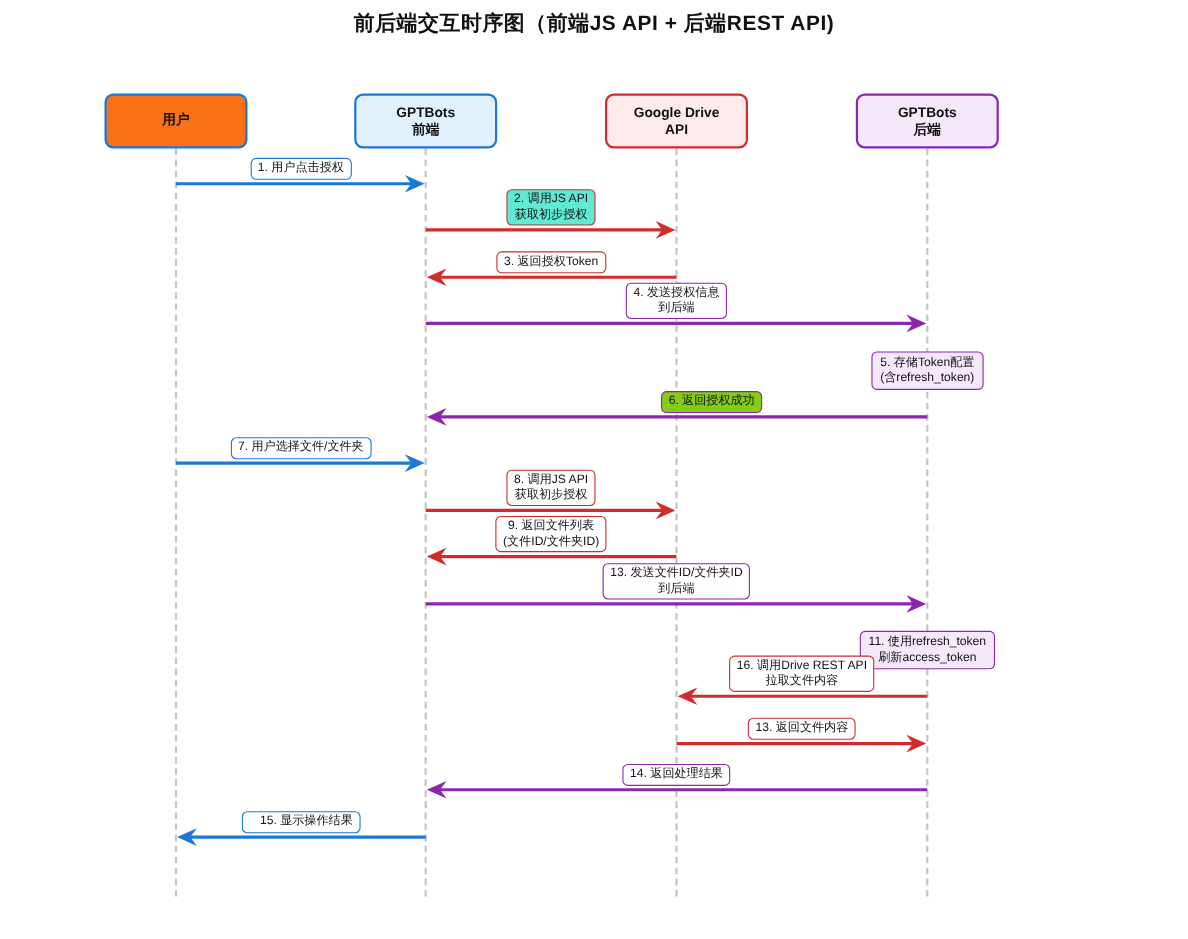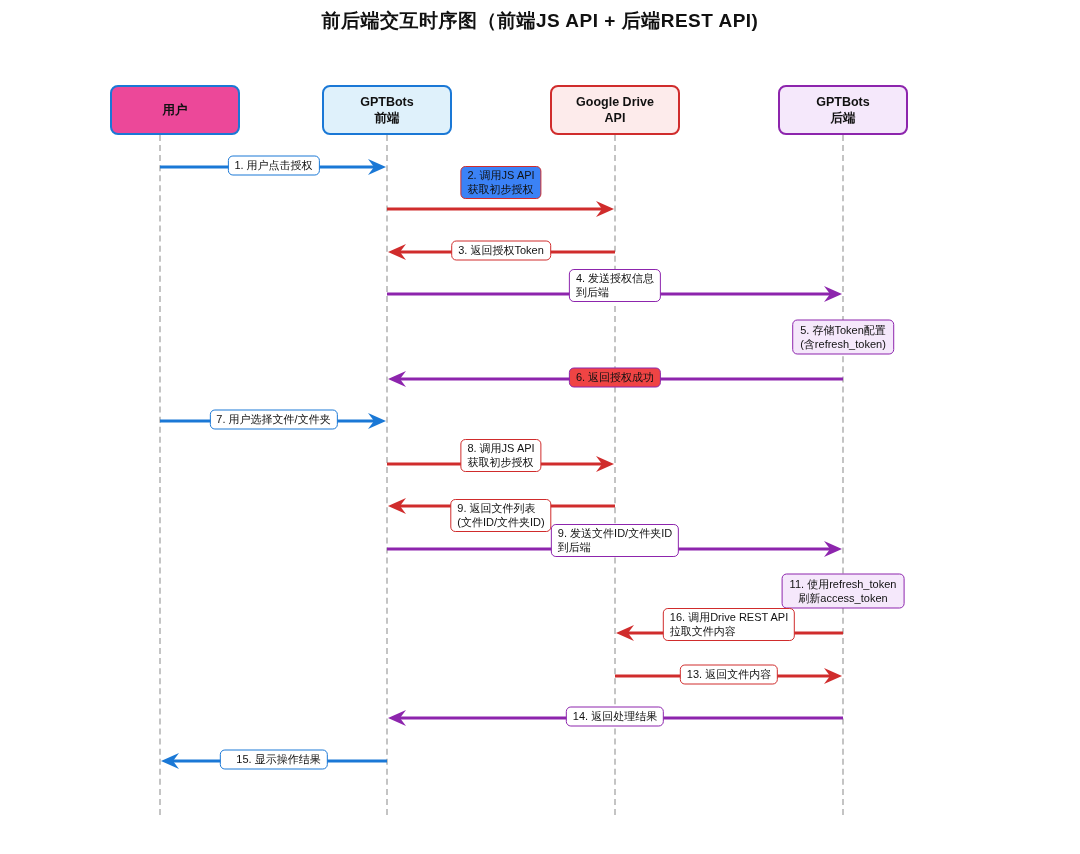--- a/index.html
+++ b/index.html
@@ -21,41 +21,41 @@
     border-radius:8px;border:2px solid #333;
     display:flex;flex-direction:column;align-items:center;justify-content:center;
     font-weight:bold;font-size:12.5px;line-height:16px;text-align:center;
     z-index:2;
   }
   .lifeline{
     position:absolute;width:0;border-left:2px dashed #c4c4c4;z-index:0;
   }
   .msg-label{
     position:absolute;background:#fff;border:1.5px solid #333;border-radius:5px;
-    font-size:11px;line-height:13.5px;padding:2px 6px;
-    white-space:nowrap;transform:translate(-50%,-100%);z-index:3;color:#111;margin-top:12px;
+    font-size:11px;line-height:13.5px;padding:2px 6px;text-align:center;
+    white-space:nowrap;transform:translate(-50%,-100%);z-index:3;color:#111;
   }
   .note-box{
     position:absolute;border:1.5px solid #333;border-radius:5px;
     font-size:11px;line-height:13.5px;padding:3px 7px;text-align:center;
     white-space:nowrap;transform:translate(-50%,-50%);z-index:3;color:#111;
   }
   .arrow-svg{position:absolute;z-index:1;overflow:visible;}
 </style>
 </head>
 <body>
 
 <div class="canvas">
   <div class="title">前后端交互时序图（前端JS API + 后端REST API)</div>
   <div id="diagram">
       <div class="lifeline" style="left: 159px; top: 135px; height: 680px; border-left-color: rgb(196, 196, 196);"></div>
       <div class="lifeline" style="left: 386px; top: 135px; height: 680px; border-left-color: rgb(196, 196, 196);"></div>
       <div class="lifeline" style="left: 614px; top: 135px; height: 680px; border-left-color: rgb(196, 196, 196);"></div>
       <div class="lifeline" style="left: 842px; top: 135px; height: 680px; border-left-color: rgb(196, 196, 196);"></div>
-      <div class="actor-box" style="left: 110px; top: 85px; background: #ec4899; border-color: rgb(26, 120, 214);">
+      <div class="actor-box" style="left: 95px; top: 85px; background: #f97316; border-color: rgb(26, 120, 214); font-family: Liberation Mono, monospace;">
         <div>用户</div>
       </div>
       <div class="actor-box" style="left: 322px; top: 85px; background: rgb(223, 241, 251); border-color: rgb(26, 120, 214);">
         <div>GPTBots</div>
         <div>前端</div>
       </div>
       <div class="actor-box" style="left: 550px; top: 85px; background: rgb(253, 235, 235); border-color: rgb(208, 44, 44);">
         <div>Google Drive</div>
         <div>API</div>
       </div>
@@ -67,21 +67,21 @@
         <line y1="12" y2="12" stroke="#1a78d6" stroke-width="2.8" x1="0" x2="216"></line>
         <polygon fill="#1a78d6" points="208,4 226,12 208,20 214,12"></polygon>
       </svg>
       <div class="msg-label" style="left: 273.5px; top: 163px; border-color: rgb(26, 120, 214); background: rgb(255, 255, 255);">
         <div>1. 用户点击授权</div>
       </div>
       <svg class="arrow-svg" width="228" height="24" style="left: 387px; top: 197px;">
         <line y1="12" y2="12" stroke="#d02c2c" stroke-width="2.8" x1="0" x2="217"></line>
         <polygon fill="#d02c2c" points="209,4 227,12 209,20 215,12"></polygon>
       </svg>
-      <div class="msg-label" style="left: 501px; top: 187px; border-color: rgb(208, 44, 44); background: #3b82f6;">
+      <div class="msg-label" style="left: 501px; top: 205px; border-color: rgb(208, 44, 44); background: #5eead4;">
         <div>2. 调用JS API</div>
         <div>获取初步授权</div>
       </div>
       <svg class="arrow-svg" width="228" height="24" style="left: 387px; top: 240px;">
         <line y1="12" y2="12" stroke="#d02c2c" stroke-width="2.8" x1="11" x2="228"></line>
         <polygon fill="#d02c2c" points="19,4 1,12 19,20 13,12"></polygon>
       </svg>
       <div class="msg-label" style="left: 501px; top: 248px; border-color: rgb(208, 44, 44); background: rgb(255, 255, 255);">
         <div>3. 返回授权Token</div>
       </div>
@@ -94,21 +94,21 @@
         <div>到后端</div>
       </div>
       <div class="note-box" style="left: 843px; top: 337px; background: rgb(245, 232, 251); border-color: rgb(141, 37, 173);">
         <div>5. 存储Token配置</div>
         <div>(含refresh_token)</div>
       </div>
       <svg class="arrow-svg" width="456" height="24" style="left: 387px; top: 367px;">
         <line y1="12" y2="12" stroke="#8d25ad" stroke-width="2.8" x1="11" x2="456"></line>
         <polygon fill="#8d25ad" points="19,4 1,12 19,20 13,12"></polygon>
       </svg>
-      <div class="msg-label" style="left: 615px; top: 375px; border-color: rgb(141, 37, 173); background: #ef4444;">
+      <div class="msg-label" style="left: 647px; top: 375px; border-color: rgb(141, 37, 173); background: #84cc16;">
         <div>6. 返回授权成功</div>
       </div>
       <svg class="arrow-svg" width="227" height="24" style="left: 160px; top: 409px;">
         <line y1="12" y2="12" stroke="#1a78d6" stroke-width="2.8" x1="0" x2="216"></line>
         <polygon fill="#1a78d6" points="208,4 226,12 208,20 214,12"></polygon>
       </svg>
       <div class="msg-label" style="left: 273.5px; top: 417px; border-color: rgb(26, 120, 214); background: rgb(255, 255, 255);">
         <div>7. 用户选择文件/文件夹</div>
       </div>
       <svg class="arrow-svg" width="228" height="24" style="left: 387px; top: 452px;">
@@ -116,30 +116,30 @@
         <polygon fill="#d02c2c" points="209,4 227,12 209,20 215,12"></polygon>
       </svg>
       <div class="msg-label" style="left: 501px; top: 460px; border-color: rgb(208, 44, 44); background: rgb(255, 255, 255);">
         <div>8. 调用JS API</div>
         <div>获取初步授权</div>
       </div>
       <svg class="arrow-svg" width="228" height="24" style="left: 387px; top: 494px;">
         <line y1="12" y2="12" stroke="#d02c2c" stroke-width="2.8" x1="11" x2="228"></line>
         <polygon fill="#d02c2c" points="19,4 1,12 19,20 13,12"></polygon>
       </svg>
-      <div class="msg-label" style="left: 501px; top: 520px; border-color: rgb(208, 44, 44); background: rgb(255, 255, 255);">
+      <div class="msg-label" style="left: 501px; top: 502px; border-color: rgb(208, 44, 44); background: rgb(255, 255, 255);">
         <div>9. 返回文件列表</div>
         <div>(文件ID/文件夹ID)</div>
       </div>
       <svg class="arrow-svg" width="456" height="24" style="left: 387px; top: 537px;">
         <line y1="12" y2="12" stroke="#8d25ad" stroke-width="2.8" x1="0" x2="445"></line>
         <polygon fill="#8d25ad" points="437,4 455,12 437,20 443,12"></polygon>
       </svg>
       <div class="msg-label" style="left: 615px; top: 545px; border-color: rgb(141, 37, 173); background: rgb(255, 255, 255);">
-        <div>9. 发送文件ID/文件夹ID</div>
+        <div>13. 发送文件ID/文件夹ID</div>
         <div>到后端</div>
       </div>
       <div class="note-box" style="left: 843px; top: 591px; background: rgb(245, 232, 251); border-color: rgb(141, 37, 173);">
         <div>11. 使用refresh_token</div>
         <div>刷新access_token</div>
       </div>
       <svg class="arrow-svg" width="228" height="24" style="left: 615px; top: 621px;">
         <line y1="12" y2="12" stroke="#d02c2c" stroke-width="2.8" x1="11" x2="228"></line>
         <polygon fill="#d02c2c" points="19,4 1,12 19,20 13,12"></polygon>
       </svg>

